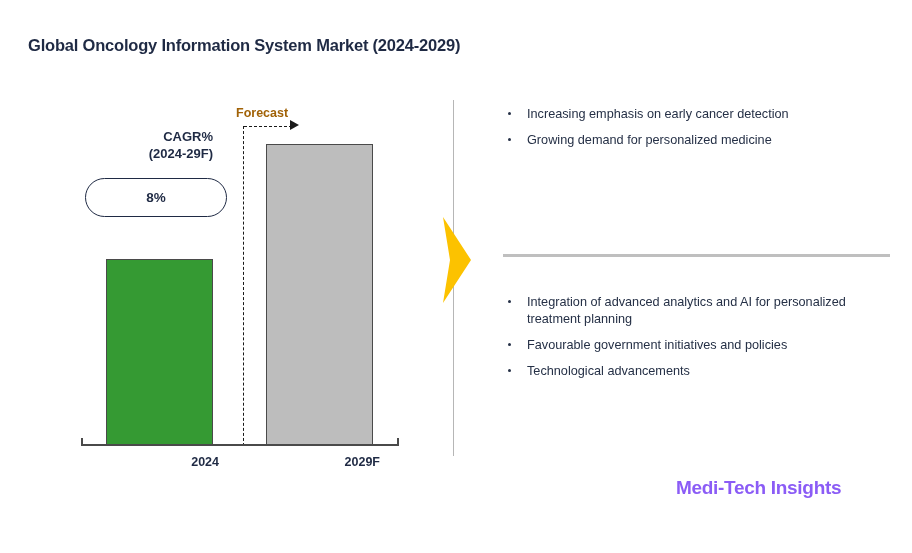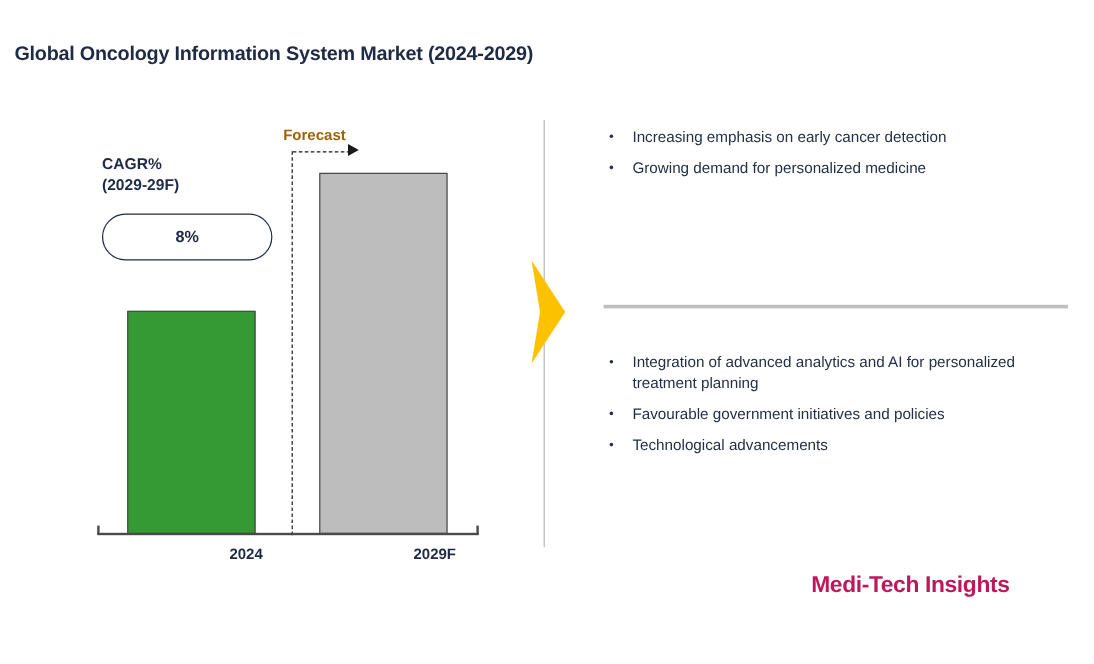--- a/index.html
+++ b/index.html
@@ -15,45 +15,45 @@
     position: relative;
     width: 912px;
     height: 553px;
     overflow: hidden;
     background: #ffffff;
   }
 
   
   #chart-title {
     position: absolute;
-    left: 12px;
+    left: 28px;
     top: 36px;
     font-size: 16.5px;
     font-weight: bold;
     letter-spacing: -0.2px;
     color: #1f2a44;
     white-space: nowrap;
   }
 
   
   #chart-area {
     position: absolute;
     left: 0;
     top: 0;
     width: 440px;
     height: 553px;
   }
 
   
   #cagr-label {
     position: absolute;
-    left: 85px;
+    left: 71px;
     top: 128px;
     width: 142px;
-    text-align: left;
+    text-align: right;
     font-size: 13px;
     font-weight: bold;
     line-height: 17px;
     color: #1f2a44;
   }
 
   
   #cagr-pill {
     position: absolute;
     left: 85px;
@@ -232,37 +232,37 @@
     width: 392px;
   }
 
   
   #logo {
     position: absolute;
     left: 676px;
     top: 477px;
     font-size: 19px;
     font-weight: bold;
-    color: #be185d;
+    color: #8b5cf6;
     letter-spacing: -0.3px;
     white-space: nowrap;
   }
 </style>
 </head>
 <body>
 
 <div id="page">
 
   <div id="chart-title">Global Oncology Information System Market (2024-2029)</div>
 
   <div id="chart-area">
 
     <div id="cagr-label">
       <div>CAGR%</div>
-      <div>(2029-29F)</div>
+      <div>(2024-29F)</div>
     </div>
     <div id="cagr-pill">
       <span id="cagr-pill-value">8%</span>
     </div>
 
     <div id="forecast-label">Forecast</div>
     <div id="forecast-divider"></div>
     <div id="forecast-elbow"></div>
     <div id="forecast-arrowhead"></div>
 

